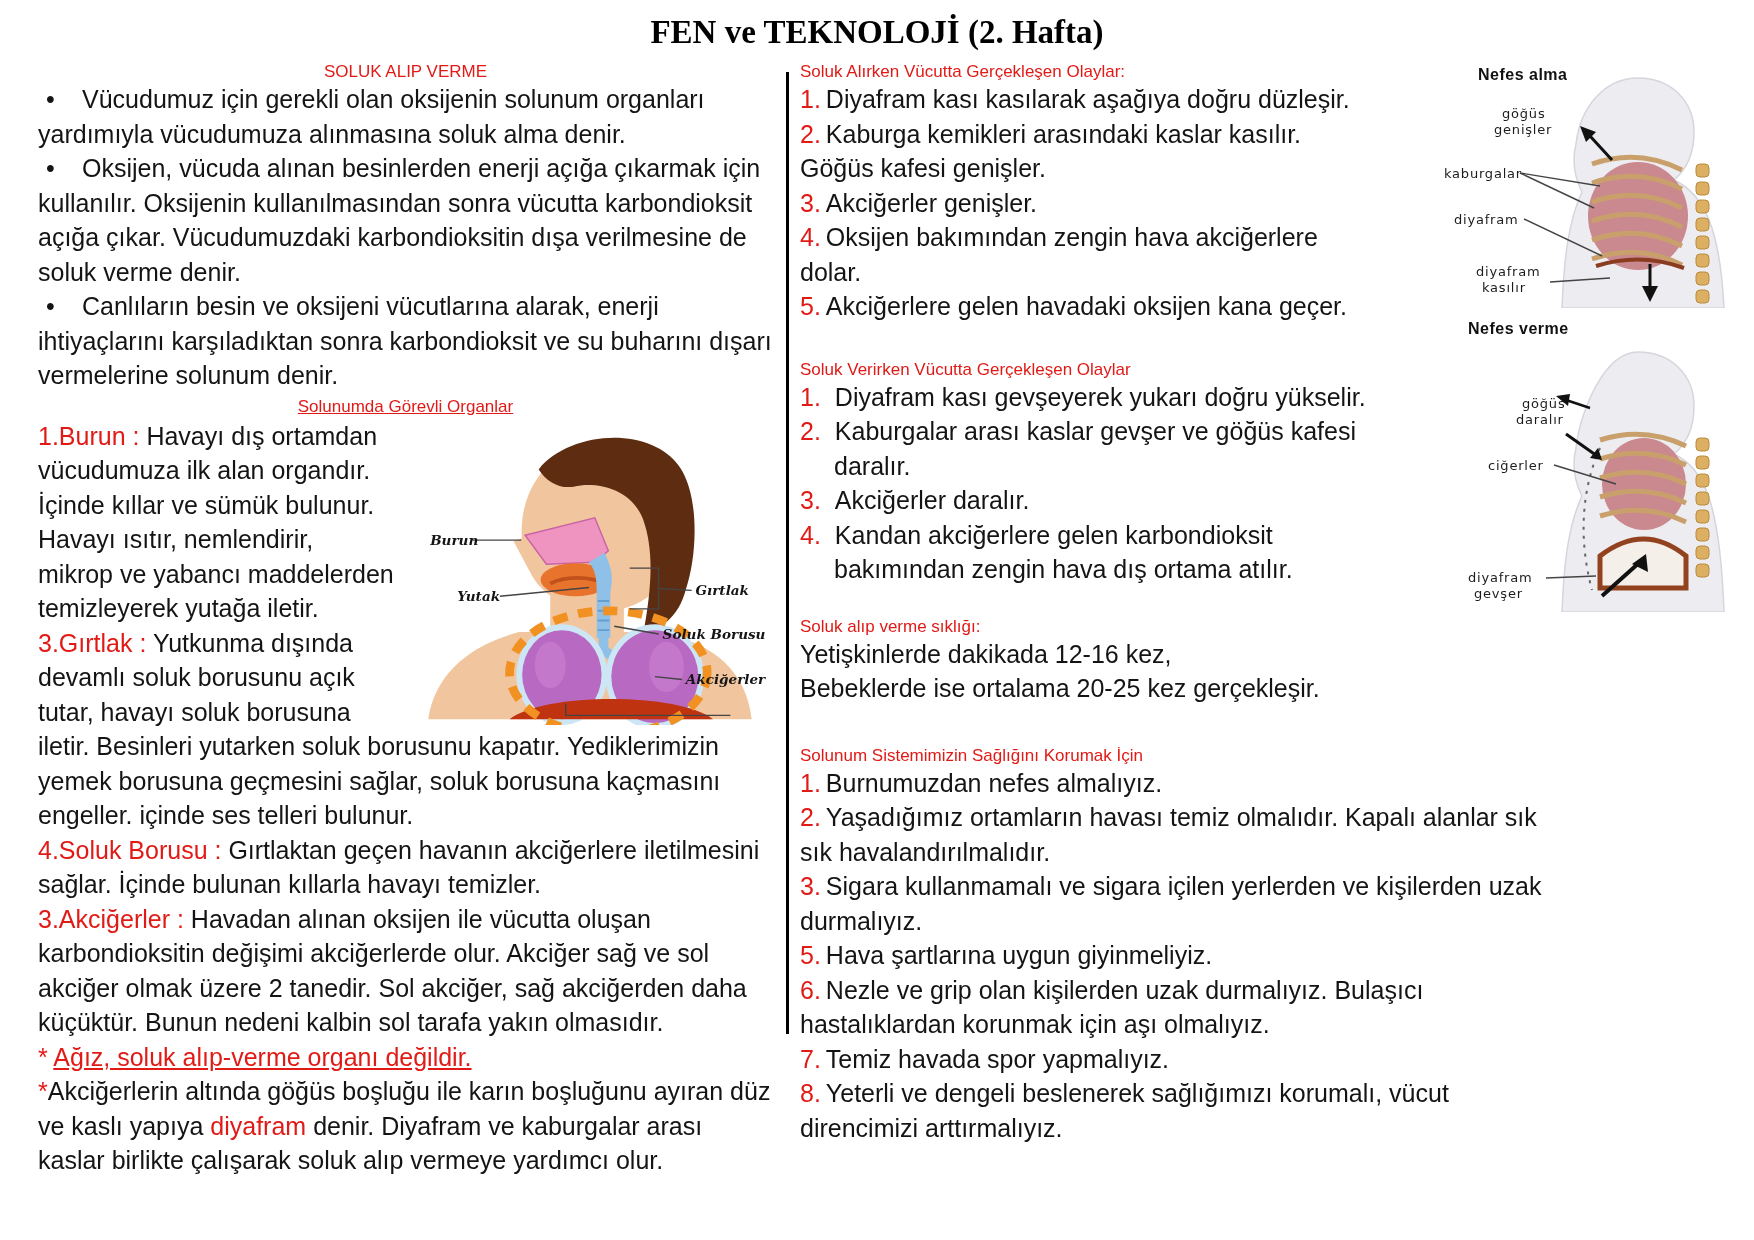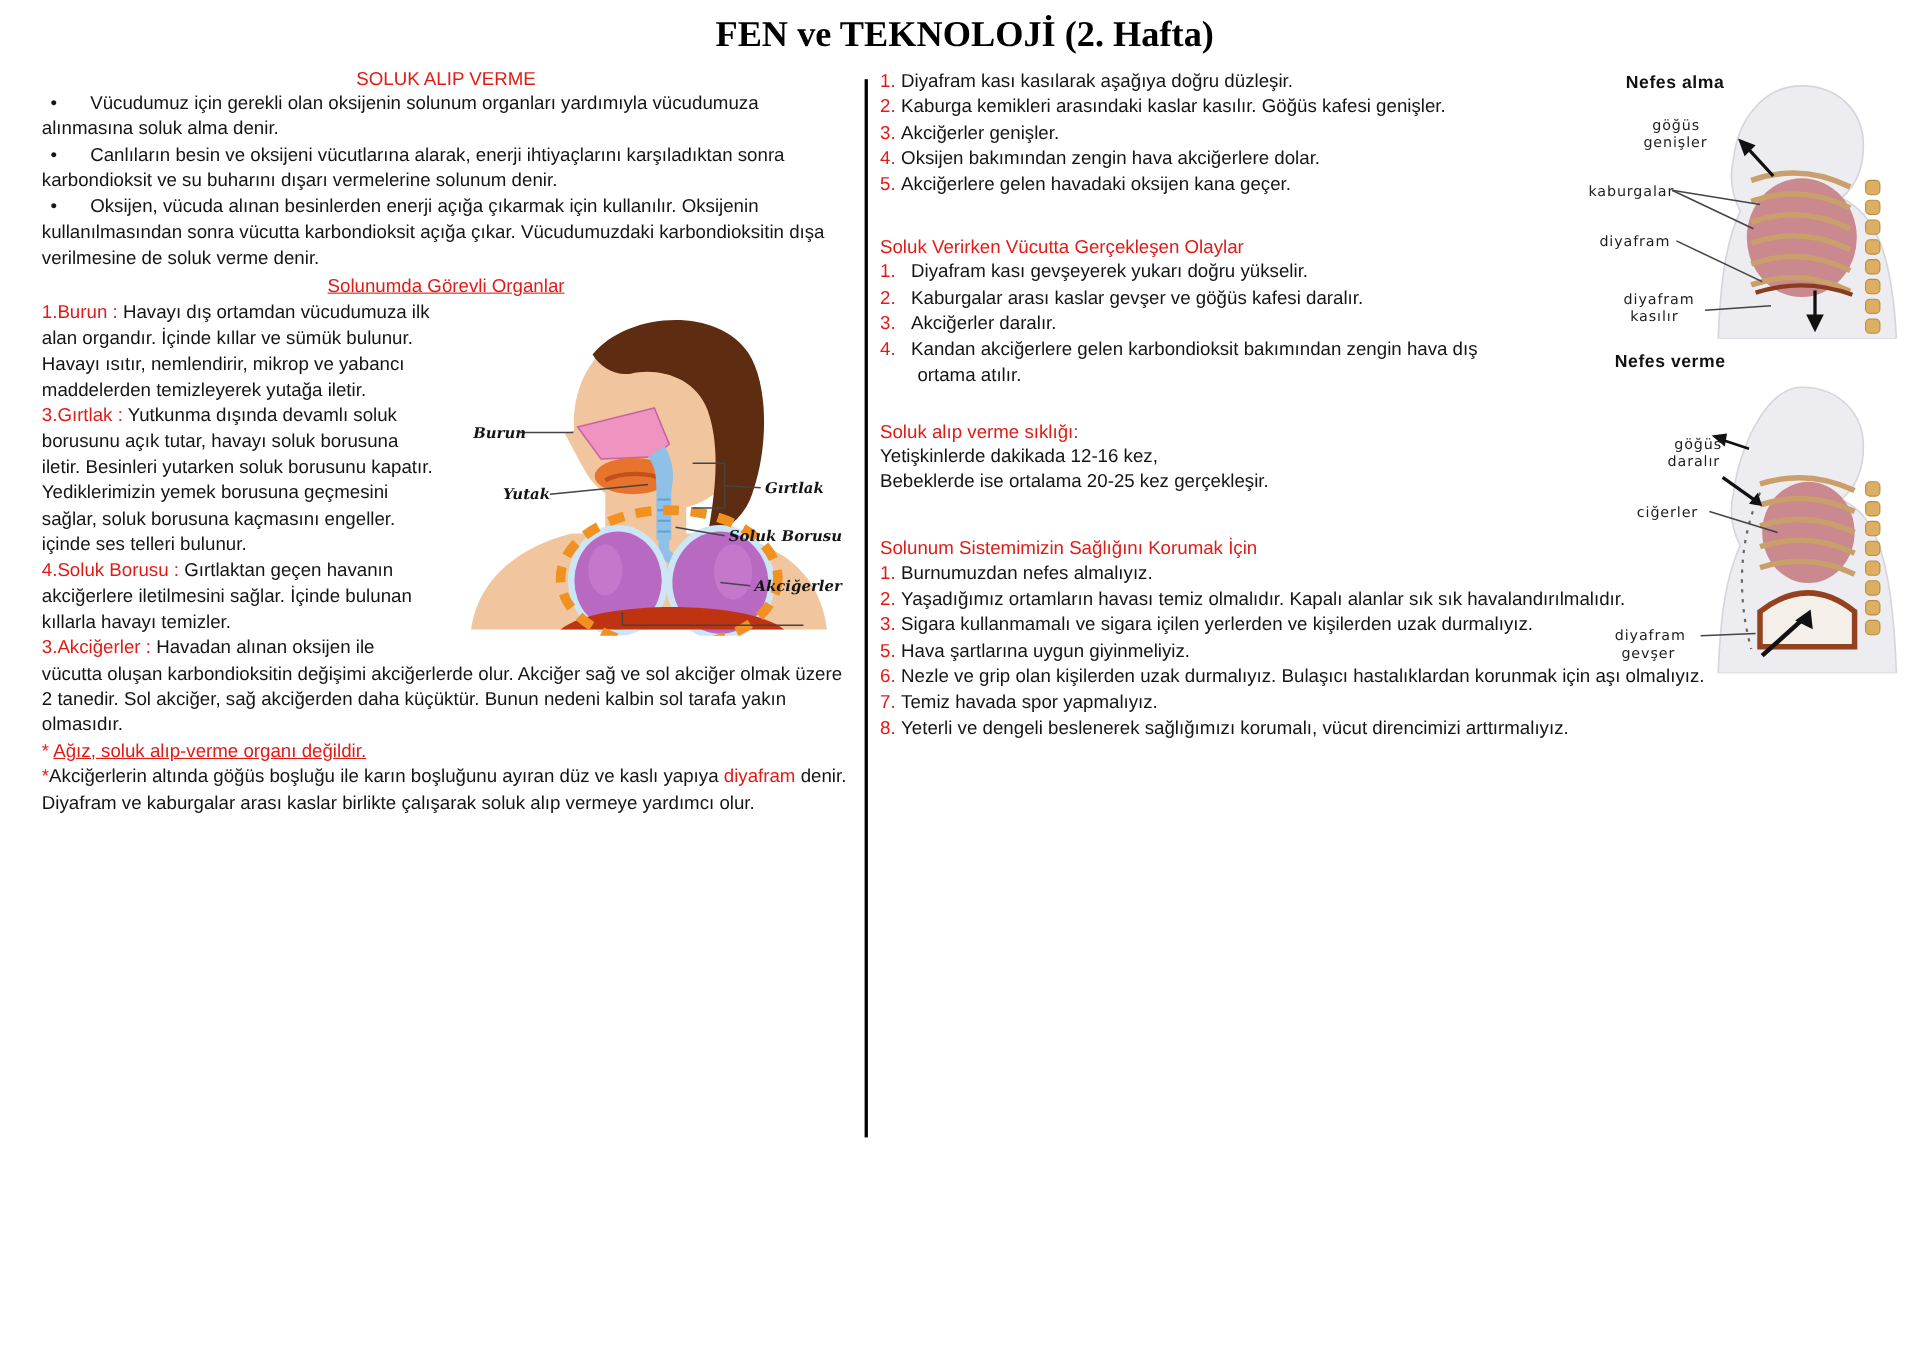--- a/index.html
+++ b/index.html
@@ -3,21 +3,21 @@
 <meta charset="utf-8">
 <style>
   html,body{margin:0;padding:0;background:#ffffff;}
   .page{position:relative;width:1754px;height:1240px;background:#fff;overflow:hidden;
         font-family:"Liberation Sans",sans-serif;color:#141414;}
   .title{position:absolute;top:14px;left:0;width:100%;text-align:center;margin:0;
          font-family:"Liberation Serif",serif;font-weight:bold;font-size:33px;color:#000;}
   .divider{position:absolute;left:786px;top:72px;width:3px;height:962px;background:#000;}
   .col-left{position:absolute;left:38px;top:62px;width:735px;}
   .col-right{position:absolute;left:800px;top:62px;width:760px;}
-  .body{font-size:17px;line-height:1.38;margin:0;}
+  .body{font-size:25px;line-height:1.38;margin:0;}
   .red{color:#e11a16;}
   .h-red{font-size:17px;color:#e11a16;margin:0;}
   .center{text-align:center;}
   .u{text-decoration:underline;}
   .dot{display:inline-block;width:36px;padding-left:8px;}
   .num{margin-right:5px;}
   .hang{padding-left:34px;text-indent:-34px;}
   .hang .num{margin-right:14px;}
   .organs-heading{margin:4px 0 2px 0;}
   .sec-inhale{max-width:575px;margin-bottom:36px;}
@@ -40,22 +40,22 @@
 
   <h1 class="title">FEN ve TEKNOLOJİ (2. Hafta)</h1>
 
   <div class="divider"></div>
 
   <div class="col-left">
 
     <p class="h-red center">SOLUK ALIP VERME</p>
 
     <p class="body"><span class="dot">•</span><span>Vücudumuz için gerekli olan oksijenin solunum organları yardımıyla vücudumuza alınmasına soluk alma denir.</span></p>
+    <p class="body"><span class="dot">•</span><span>Oksijen, vücuda alınan besinlerden enerji açığa çıkarmak için kullanılır. Oksijenin kullanılmasından sonra vücutta karbondioksit açığa çıkar. Vücudumuzdaki karbondioksitin dışa verilmesine de soluk verme denir.</span></p>
     <p class="body"><span class="dot">•</span><span>Canlıların besin ve oksijeni vücutlarına alarak, enerji ihtiyaçlarını karşıladıktan sonra karbondioksit ve su buharını dışarı vermelerine solunum denir.</span></p>
-    <p class="body"><span class="dot">•</span><span>Oksijen, vücuda alınan besinlerden enerji açığa çıkarmak için kullanılır. Oksijenin kullanılmasından sonra vücutta karbondioksit açığa çıkar. Vücudumuzdaki karbondioksitin dışa verilmesine de soluk verme denir.</span></p>
 
     <p class="h-red center organs-heading"><span class="u">Solunumda Görevli Organlar</span></p>
 
     <div class="fig-main">
       <svg viewBox="0 0 380 302" width="368" height="304">
         <g>
           <path d="M24,302 C30,258 64,226 118,212 L262,212 C322,224 352,254 358,302 Z" fill="#f1c59e"></path>
           <rect x="150" y="140" width="76" height="78" fill="#f1c59e"></rect>
           <path d="M122,128 C112,66 150,18 205,18 C258,18 284,58 284,104 C284,150 258,184 214,190 L168,184 C140,172 128,156 122,128 Z" fill="#f1c59e"></path>
           <path d="M112,118 L136,110 L140,132 L150,150 L128,148 Z" fill="#f1c59e"></path>
@@ -113,20 +113,21 @@
 
     <p class="body footnote"><span class="red">* </span><span class="red u">Ağız, soluk alıp-verme organı değildir.</span></p>
 
     <p class="body"><span class="red">*</span><span>Akciğerlerin altında göğüs boşluğu ile karın boşluğunu ayıran düz ve kaslı yapıya </span><span class="red">diyafram</span><span> denir. Diyafram ve kaburgalar arası kaslar birlikte çalışarak soluk alıp vermeye yardımcı olur.</span></p>
 
   </div>
 
   <div class="col-right">
 
     <div class="sec-inhale">
+      <p class="h-red">Soluk Alırken Vücutta Gerçekleşen Olaylar:</p>
       <p class="body"><span class="red num">1.</span><span>Diyafram kası kasılarak aşağıya doğru düzleşir.</span></p>
       <p class="body"><span class="red num">2.</span><span>Kaburga kemikleri arasındaki kaslar kasılır. Göğüs kafesi genişler.</span></p>
       <p class="body"><span class="red num">3.</span><span>Akciğerler genişler.</span></p>
       <p class="body"><span class="red num">4.</span><span>Oksijen bakımından zengin hava akciğerlere dolar.</span></p>
       <p class="body"><span class="red num">5.</span><span>Akciğerlere gelen havadaki oksijen kana geçer.</span></p>
     </div>
 
     <div class="sec-exhale">
       <p class="h-red">Soluk Verirken Vücutta Gerçekleşen Olaylar</p>
       <p class="body hang"><span class="red num">1.</span><span>Diyafram kası gevşeyerek yukarı doğru yükselir.</span></p>

